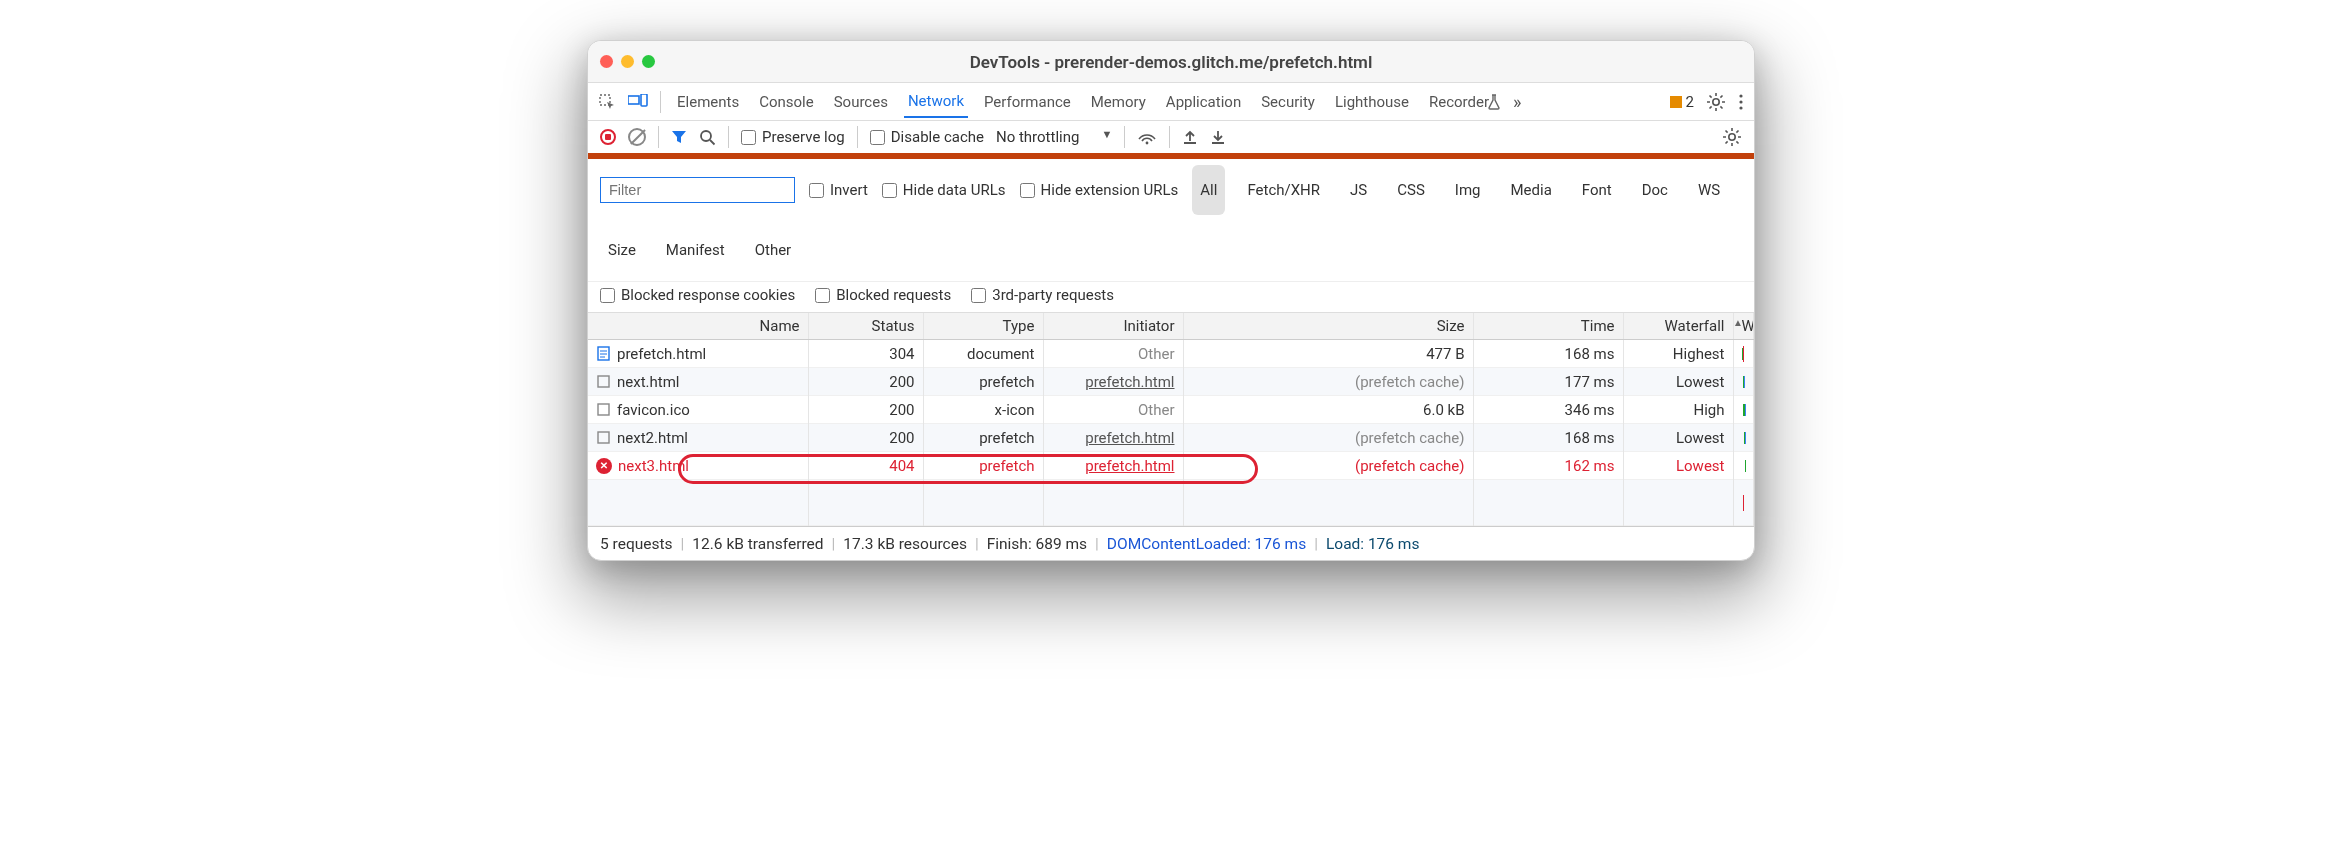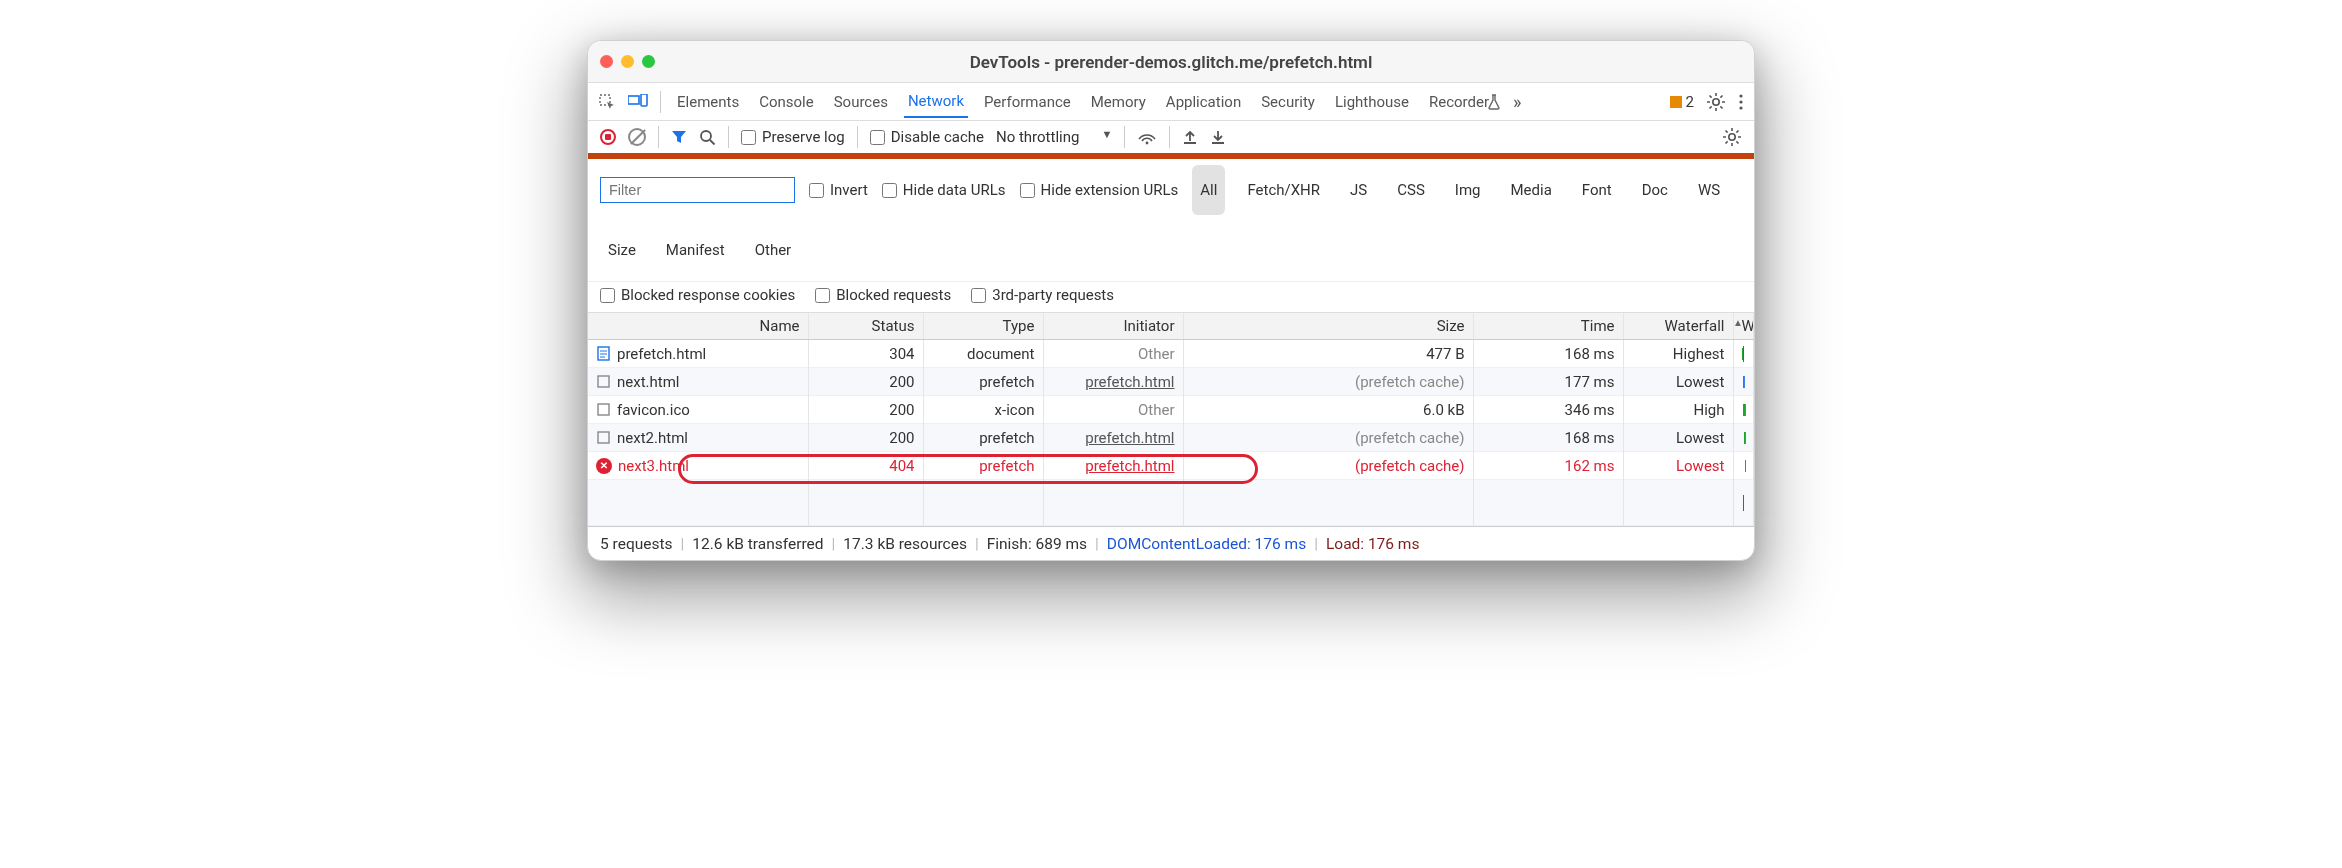--- a/index.html
+++ b/index.html
@@ -74,21 +74,21 @@
   .hilite{position:absolute;border:3px solid #d23;border-radius:22px;left:90px;top:141px;width:580px;height:30px;pointer-events:none;}
   .emptyrow{height:46px;}
   
   .wf{position:relative;height:16px;}
   .wf .seg{position:absolute;top:2px;height:12px;}
   .redline{position:absolute;top:0;bottom:0;width:1px;background:#d23;}
   
   .statusbar{display:flex;align-items:center;gap:8px;height:34px;padding:0 12px;border-top:1px solid #ccc;font-size:15.5px;color:#333;}
   .statusbar .sep{color:#bbb;}
   .statusbar .dcl{color:#1a56d6;}
-  .statusbar .load{color:#7f1d1d;}
+  .statusbar .load{color:#0c4a6e;}
   svg{display:block;}
 </style>
 </head>
 <body>
 
 <div class="window">
 
   <div class="titlebar">
     <div class="traffic">
       <span class="t-red"></span>

